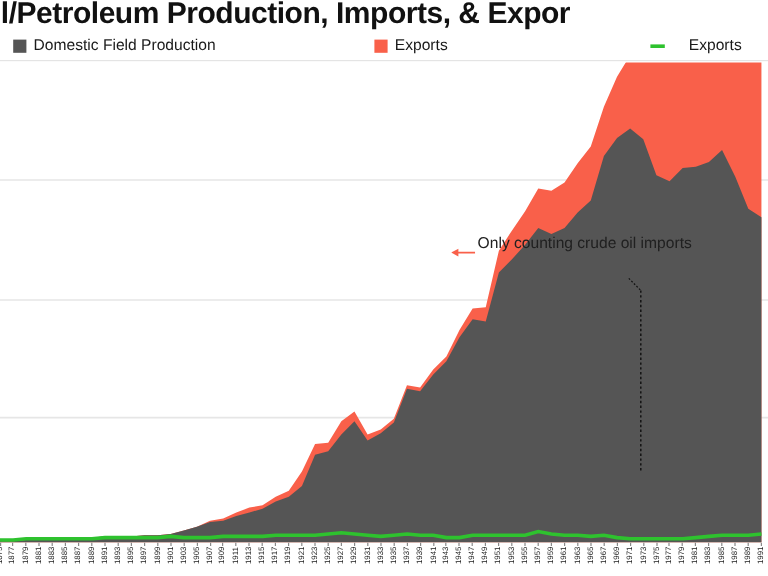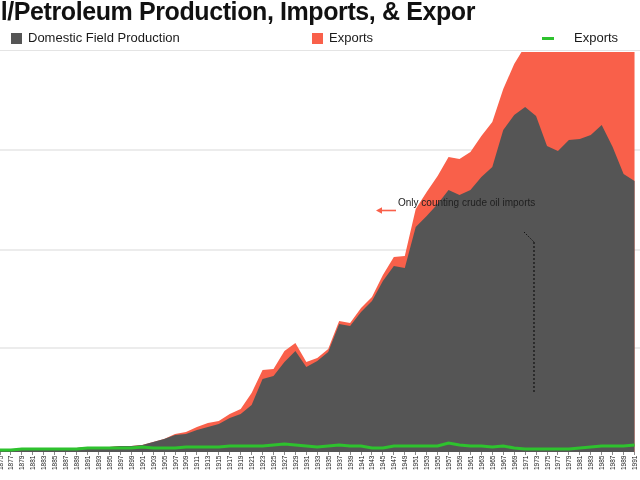--- a/index.html
+++ b/index.html
@@ -105,21 +105,21 @@
 
   
   #annotation {
     position: absolute;
     left: 398px;
     top: 198px;
     width: 145px;
   }
   .annot-line {
     font-family: "Liberation Sans", sans-serif;
-    font-size: 10px;
+    font-size: 13px;
     color: #202020;
     line-height: 10px;
     white-space: nowrap;
   }
   #annot-arrow {
     position: absolute;
     left: 376px;
     top: 206px;
     width: 20px;
     height: 9px;

